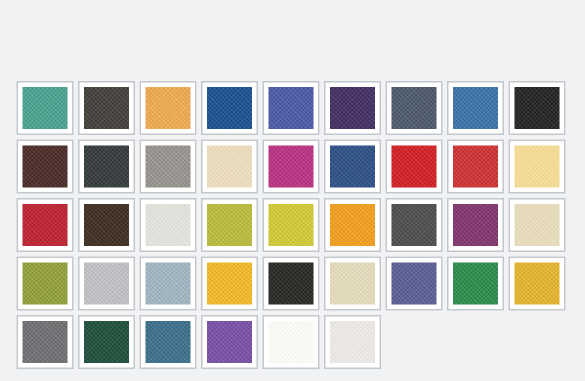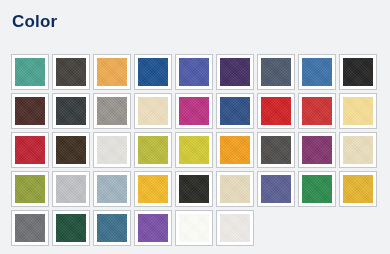--- a/index.html
+++ b/index.html
@@ -72,23 +72,20 @@
     background-image:
       repeating-linear-gradient(45deg, rgba(255,255,255,0.10) 0 1px, rgba(0,0,0,0.022) 1px 2px),
       repeating-linear-gradient(-45deg, rgba(255,255,255,0.07) 0 1px, rgba(0,0,0,0.016) 1px 2px);
   }
 </style>
 </head>
 <body>
 
 <div class="panel">
 
-  <div class="panel-header">
-    <h2 class="panel-title">Color</h2>
-  </div>
 
   <div class="swatch-grid">
       <div class="swatch" title="teal-green">
         <span class="swatch-fill" style="background-color: rgb(74, 163, 145);"></span>
       </div>
       <div class="swatch" title="dark-charcoal-brown">
         <span class="swatch-fill" style="background-color: rgb(67, 63, 59);"></span>
       </div>
       <div class="swatch" title="amber-orange">
         <span class="swatch-fill" style="background-color: rgb(240, 172, 80);"></span>

